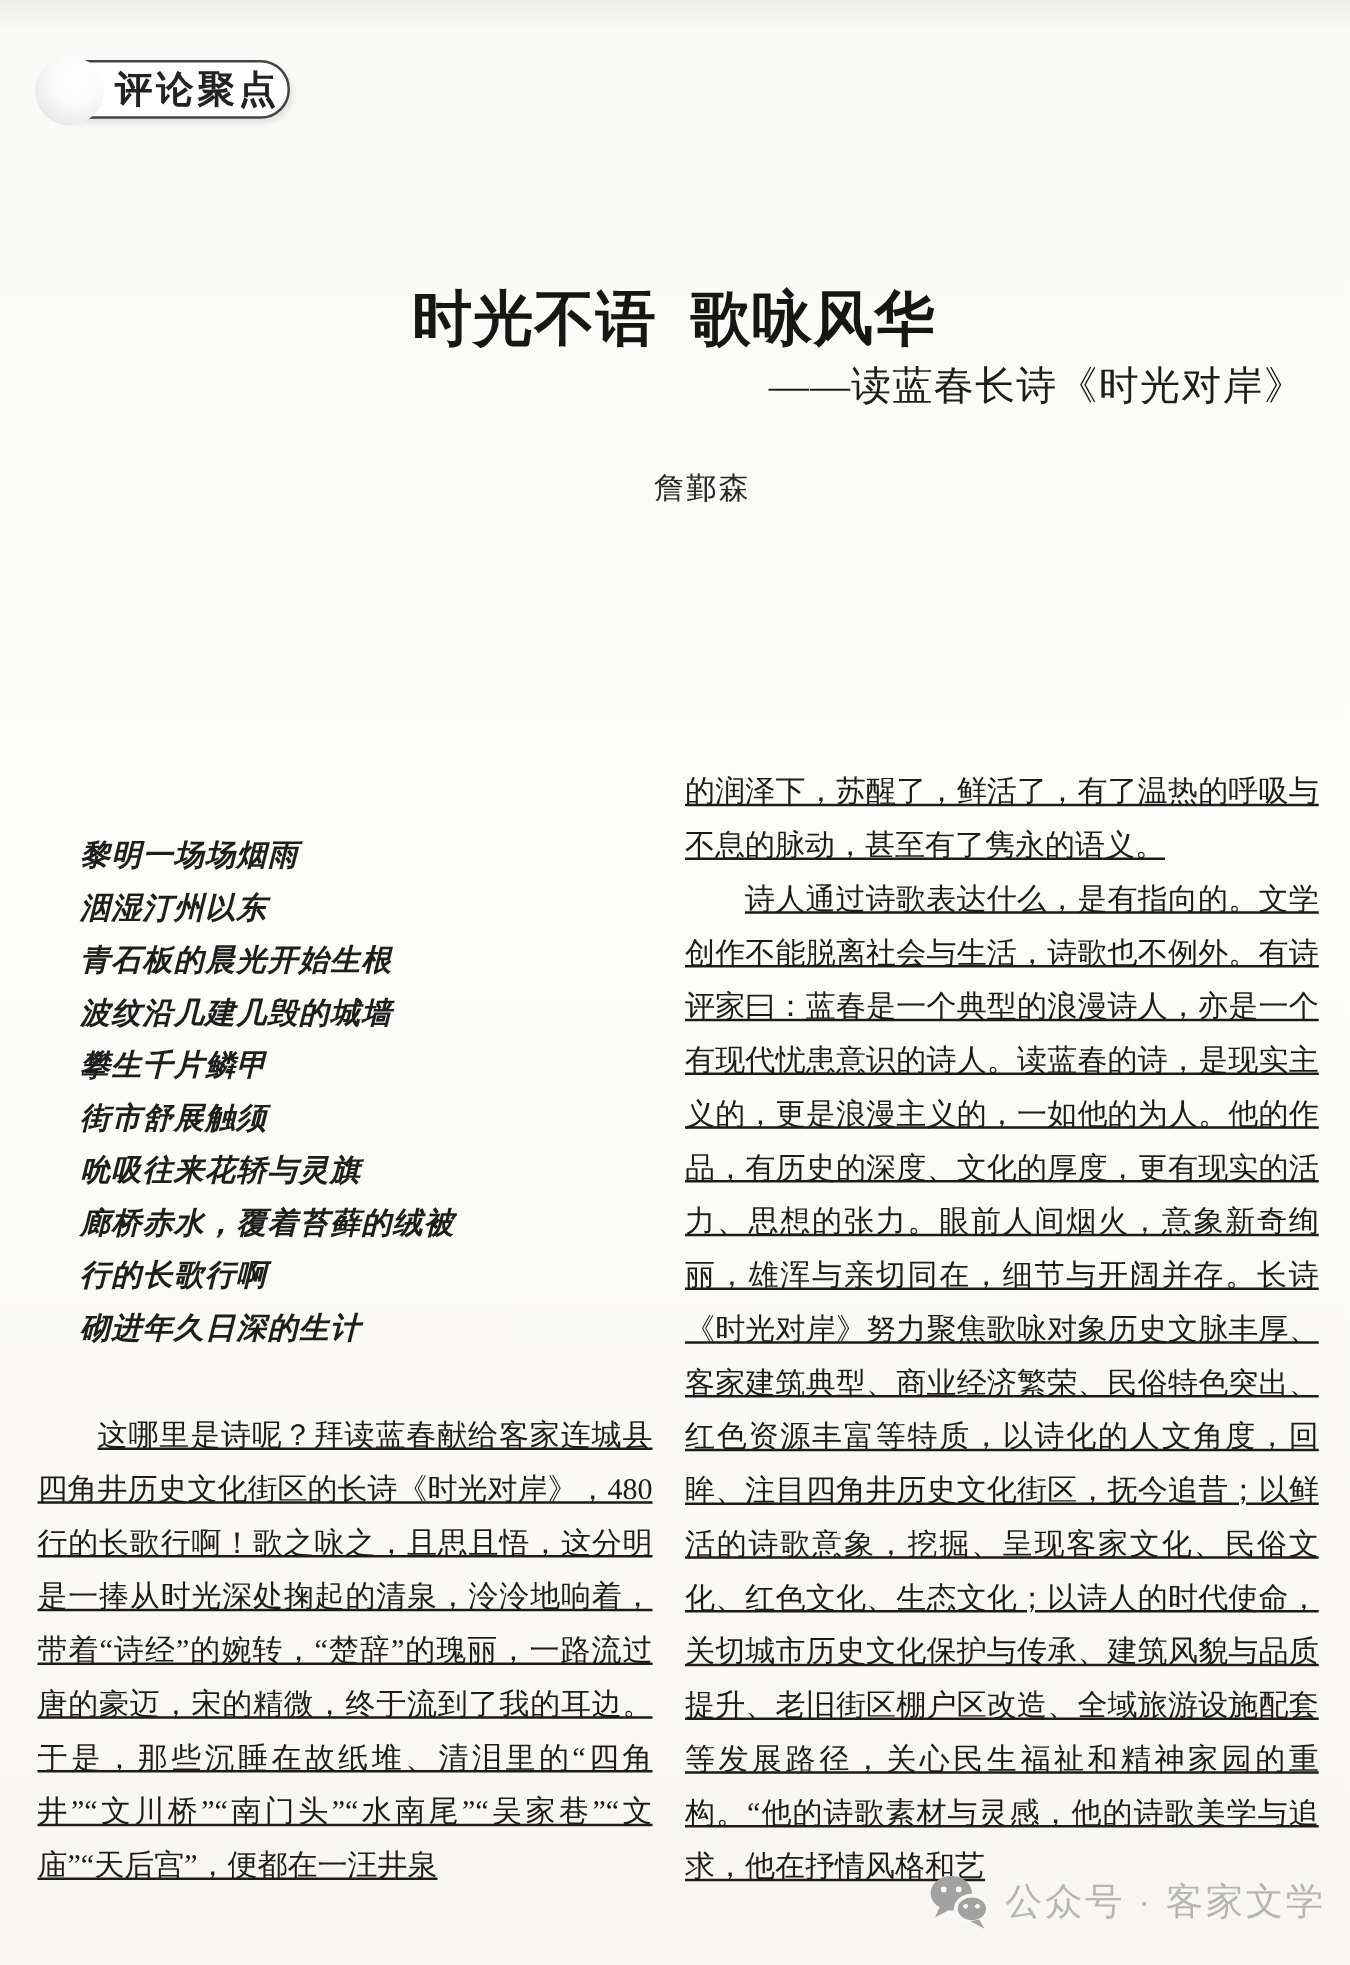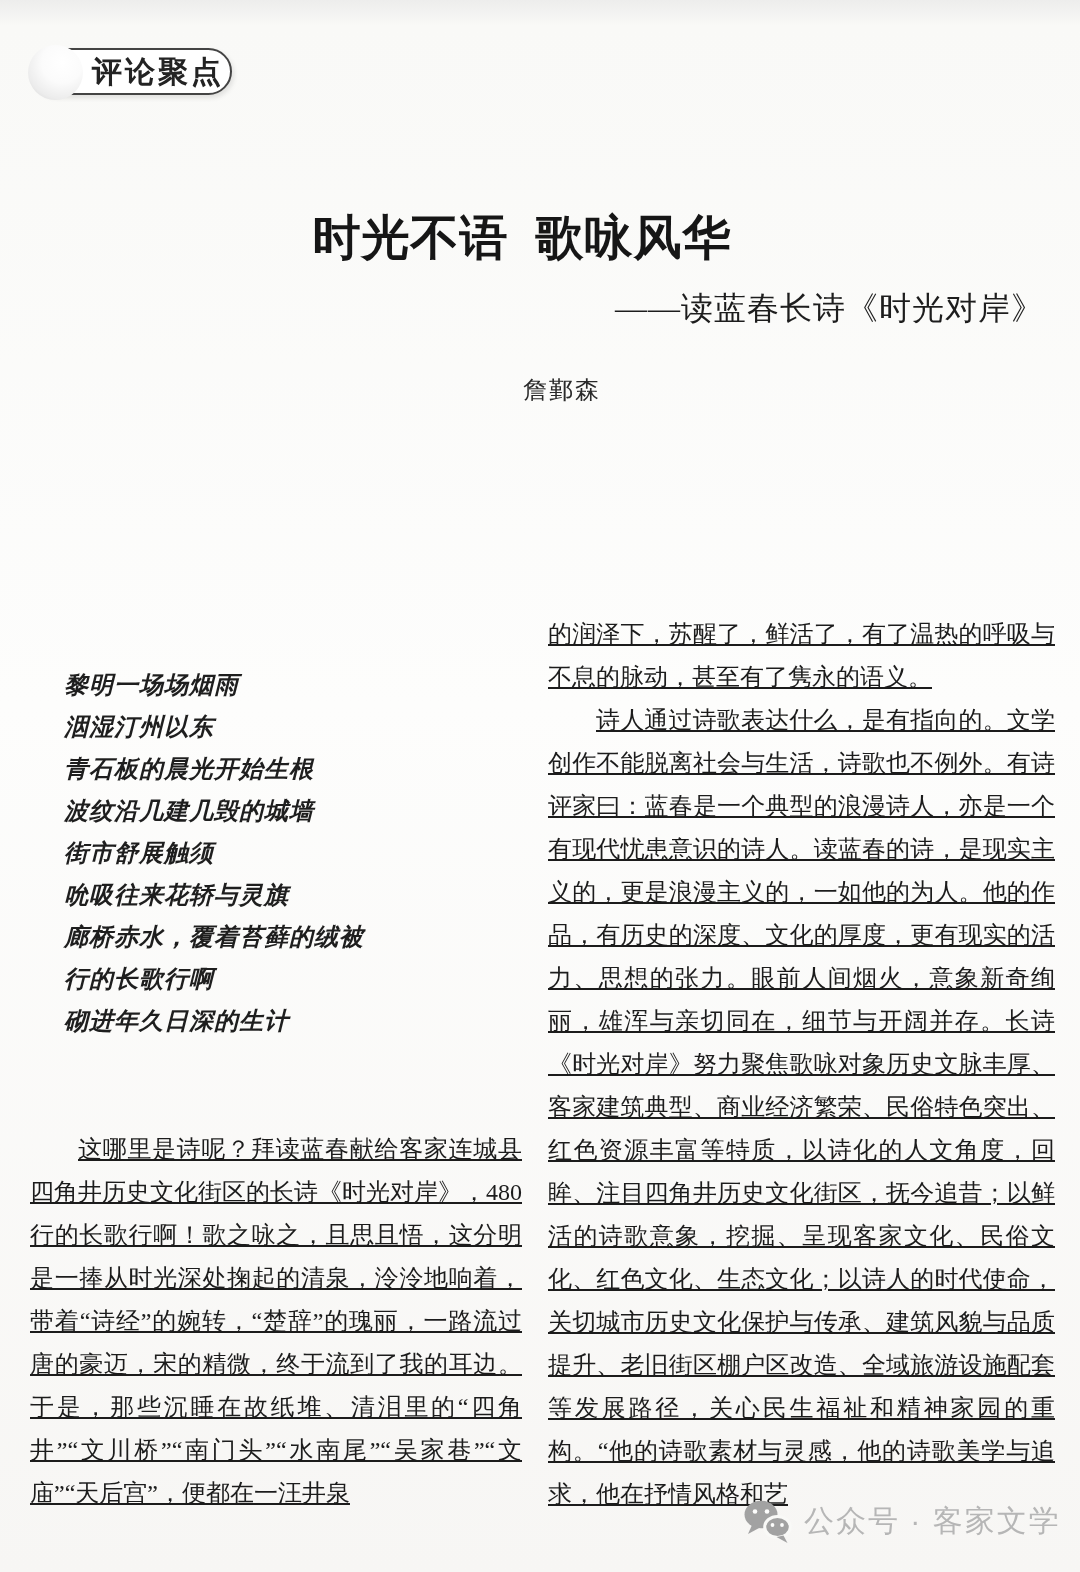--- a/index.html
+++ b/index.html
@@ -54,21 +54,21 @@
     color: #232323;
     white-space: nowrap;
   }
 
   
   .title {
     position: absolute;
     top: 206px;
     left: 0;
     width: 1044px;
-    margin: 0;
+    margin: 17px;
     text-align: center;
     font-size: 48px;
     font-weight: 700;
     letter-spacing: 1px;
     word-spacing: 14px;
     color: #161616;
     white-space: nowrap;
   }
   .subtitle {
     position: absolute;
@@ -152,20 +152,21 @@
 
   <h1 class="title">时光不语 歌咏风华</h1>
   <div class="subtitle">——读蓝春长诗《时光对岸》</div>
   <div class="author">詹鄞森</div>
 
   <div class="poem">
       <div class="poem-line">黎明一场场烟雨</div>
       <div class="poem-line">洇湿汀州以东</div>
       <div class="poem-line">青石板的晨光开始生根</div>
       <div class="poem-line">波纹沿几建几毁的城墙</div>
+      <div class="poem-line">攀生千片鳞甲</div>
       <div class="poem-line">街市舒展触须</div>
       <div class="poem-line">吮吸往来花轿与灵旗</div>
       <div class="poem-line">廊桥赤水，覆着苔藓的绒被</div>
       <div class="poem-line">行的长歌行啊</div>
       <div class="poem-line">砌进年久日深的生计</div>
     </div>
 
   <div class="col col-left">
     <p class="para indent">这哪里是诗呢？拜读蓝春献给客家连城县四角井历史文化街区的长诗《时光对岸》，480 行的长歌行啊！歌之咏之，且思且悟，这分明是一捧从时光深处掬起的清泉，泠泠地响着，带着“诗经”的婉转，“楚辞”的瑰丽，一路流过唐的豪迈，宋的精微，终于流到了我的耳边。于是，那些沉睡在故纸堆、清泪里的“四角井”“文川桥”“南门头”“水南尾”“吴家巷”“文庙”“天后宫”，便都在一汪井泉</p>
   </div>

